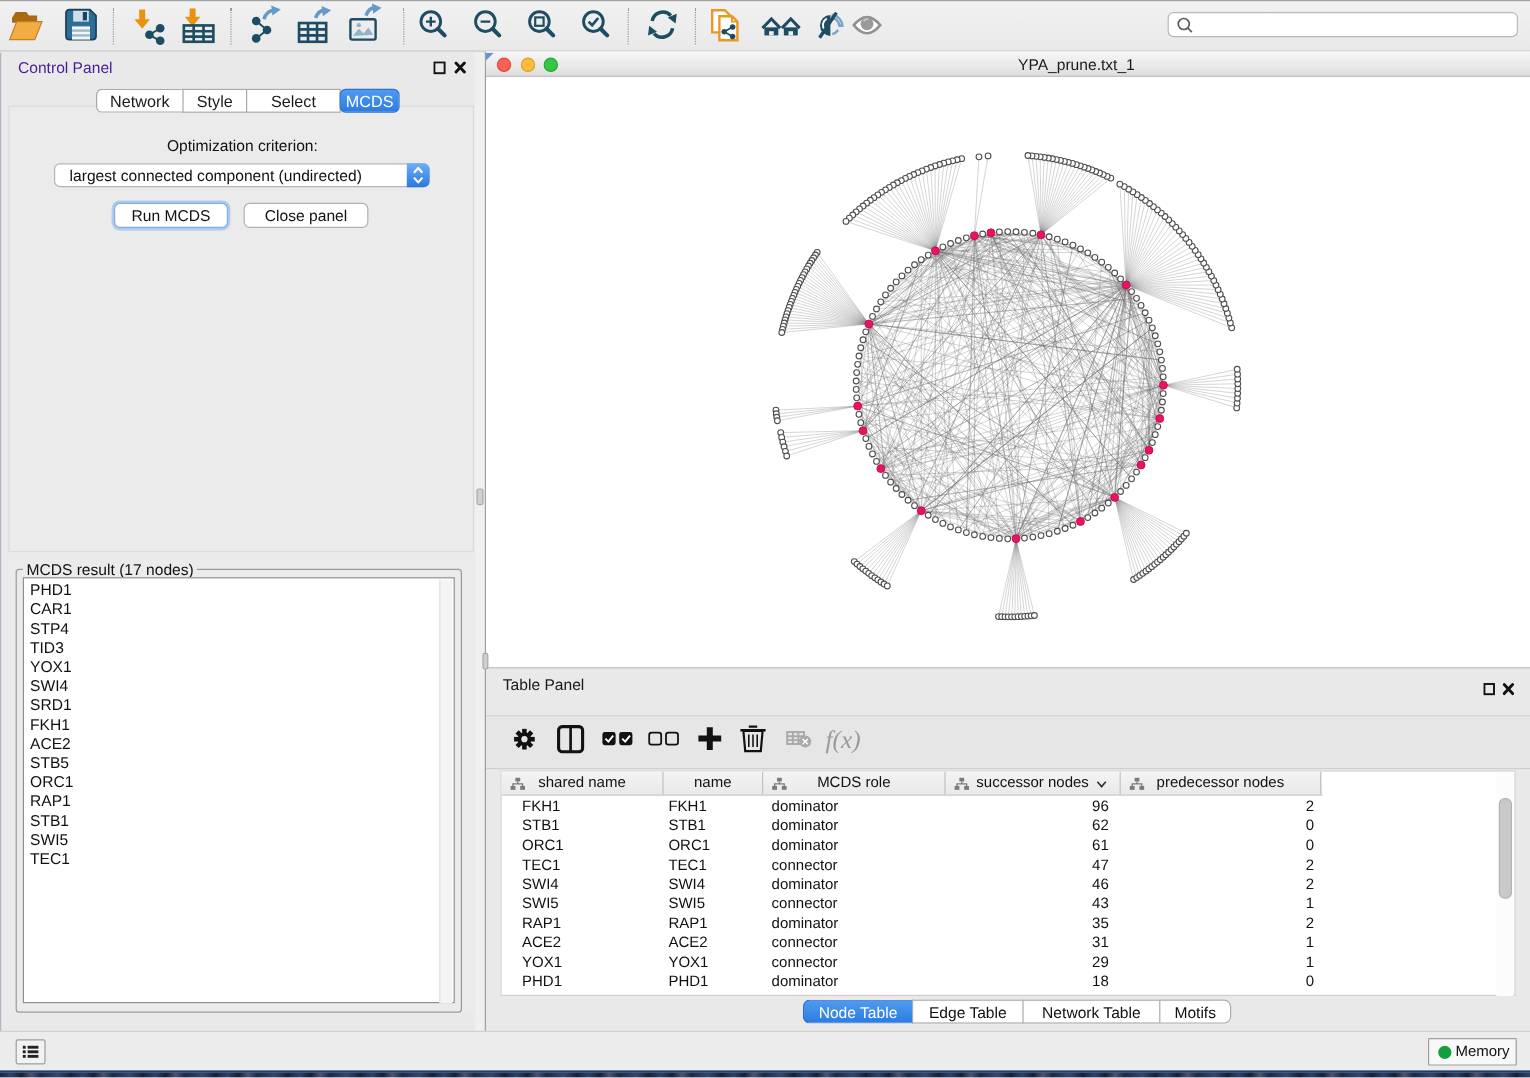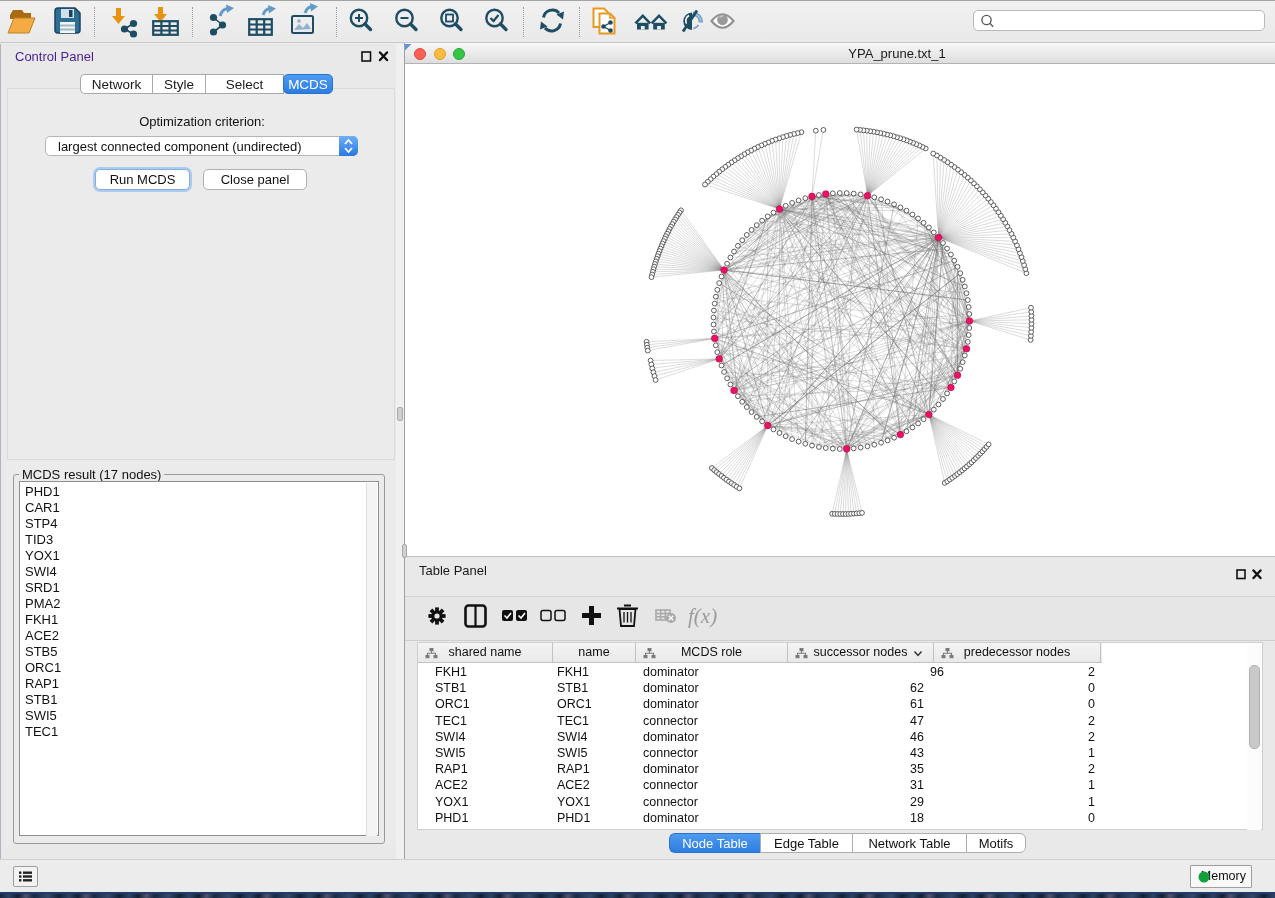--- a/index.html
+++ b/index.html
@@ -76,21 +76,21 @@
 #tv-thumb { position:absolute; right:2px; top:22px; width:11px; height:84px;
   background:#c9c9c9; border:1px solid #b2b2b2; border-radius:5px; }
 .btab { height:20px; border:1px solid #adadad; border-right:none; background:#fff;
   font-size:13px; color:#111; display:flex; align-items:center; justify-content:center; }
 #btabs { position:absolute; left:669px; top:833px; display:flex; }
 
 #statusbar { left:0; top:859px; width:1275px; height:33px; background:#ececec;
   border-top:1px solid #d0d0d0; }
 #sicon { position:absolute; left:13px; top:866px; width:25px; height:21px;
   background:#f2f2f2; border:1px solid #9d9d9d; border-radius:2px; }
-#membtn { position:absolute; left:1190px; top:865px; width:62px; height:23px;
+#membtn { position:absolute; left:1190px; top:865px; width:74px; height:23px;
   background:#f8f8f8; border:1px solid #9e9e9e; border-radius:1px; font-size:12.5px;
   color:#111; line-height:21px; text-align:right; padding-right:5px; }
 #botline { left:0; top:892px; width:1275px; height:2px; background:#1e3d6d; }
 #wallpaper { left:0; top:894px; width:1275px; height:4px;
   background:repeating-linear-gradient(95deg,#16263e 0px,#2d4264 9px,#131f33 18px,#50526e 26px,#1a2a44 34px,#35476a 48px,#121e32 60px); }
 </style>
 </head>
 <body>
 <div id="toolbar" class="abs">
 <svg width="1275" height="43">
@@ -244,21 +244,20 @@
 <div id="groupbox"></div>
 <div id="grouptitle">MCDS result (17 nodes)</div>
 <div id="mlist">
 <div class="mitem" style="margin-top:2px">PHD1</div>
 <div class="mitem">CAR1</div>
 <div class="mitem">STP4</div>
 <div class="mitem">TID3</div>
 <div class="mitem">YOX1</div>
 <div class="mitem">SWI4</div>
 <div class="mitem">SRD1</div>
-<div class="mitem">PMA2</div>
 <div class="mitem">FKH1</div>
 <div class="mitem">ACE2</div>
 <div class="mitem">STB5</div>
 <div class="mitem">ORC1</div>
 <div class="mitem">RAP1</div>
 <div class="mitem">STB1</div>
 <div class="mitem">SWI5</div>
 <div class="mitem">TEC1</div>
 <div id="mlist-sb"></div>
 </div>
@@ -1283,21 +1282,21 @@
             <rect x="0.5" y="7" width="4" height="3.2"></rect>
             <rect x="8.5" y="7" width="4" height="3.2"></rect>
           </g>
           <path d="M6.5,3.2 v2 M2.5,7 v-1.8 h8 v1.8" fill="none" stroke="#7a7a7a" stroke-width="1.1"></path>
         </svg>predecessor nodes</div>
 </div>
 <div class="trow" style="top:21px">
       <div style="left:17px">FKH1</div>
       <div style="left:139px">FKH1</div>
       <div style="left:225px">dominator</div>
-      <div style="left:420px;width:106px;text-align:right">96</div>
+      <div style="left:400px;width:106px;text-align:right">96</div>
       <div style="left:577px;width:100px;text-align:right">2</div>
     </div>
 <div class="trow" style="top:37px">
       <div style="left:17px">STB1</div>
       <div style="left:139px">STB1</div>
       <div style="left:225px">dominator</div>
       <div style="left:400px;width:106px;text-align:right">62</div>
       <div style="left:577px;width:100px;text-align:right">0</div>
     </div>
 <div class="trow" style="top:53px">

